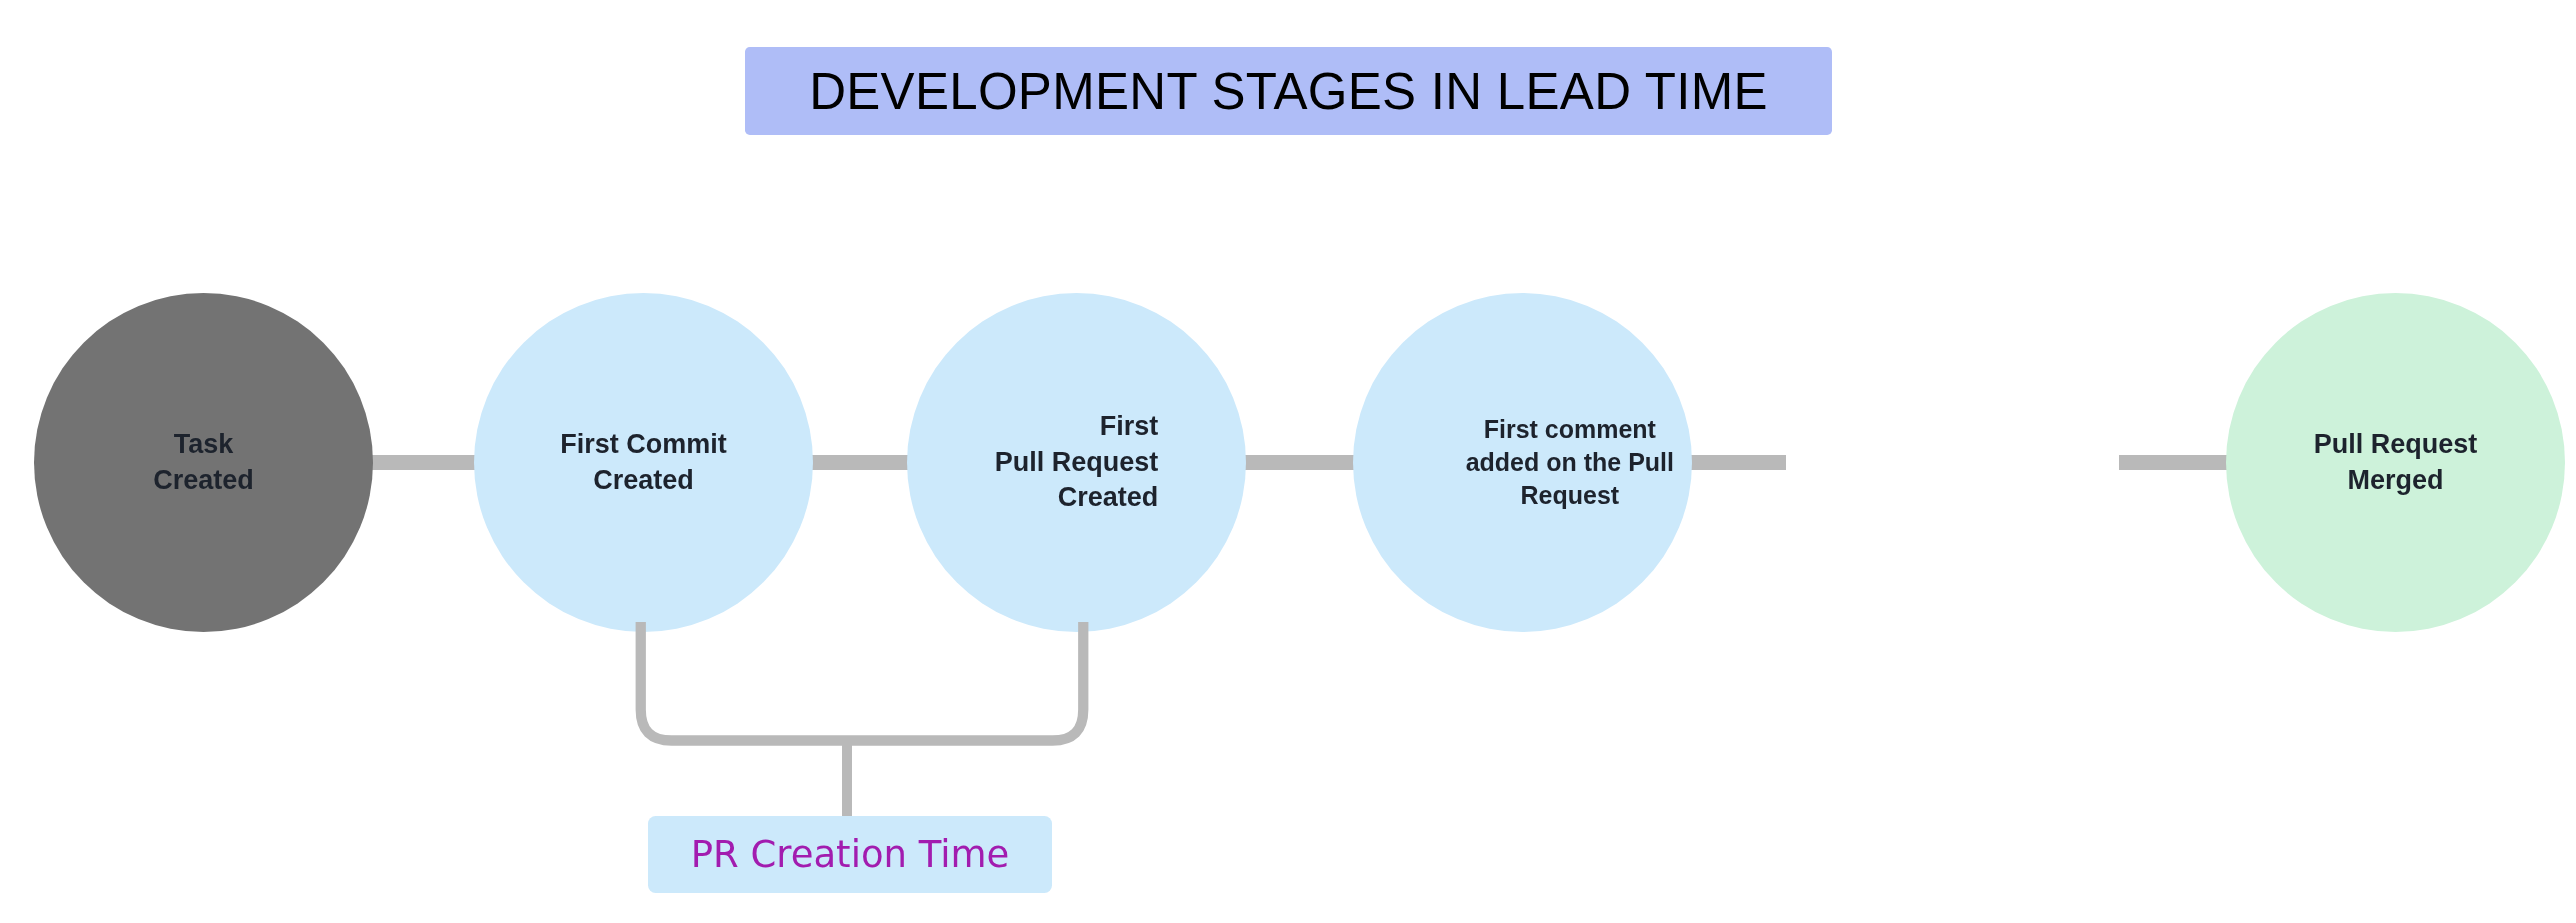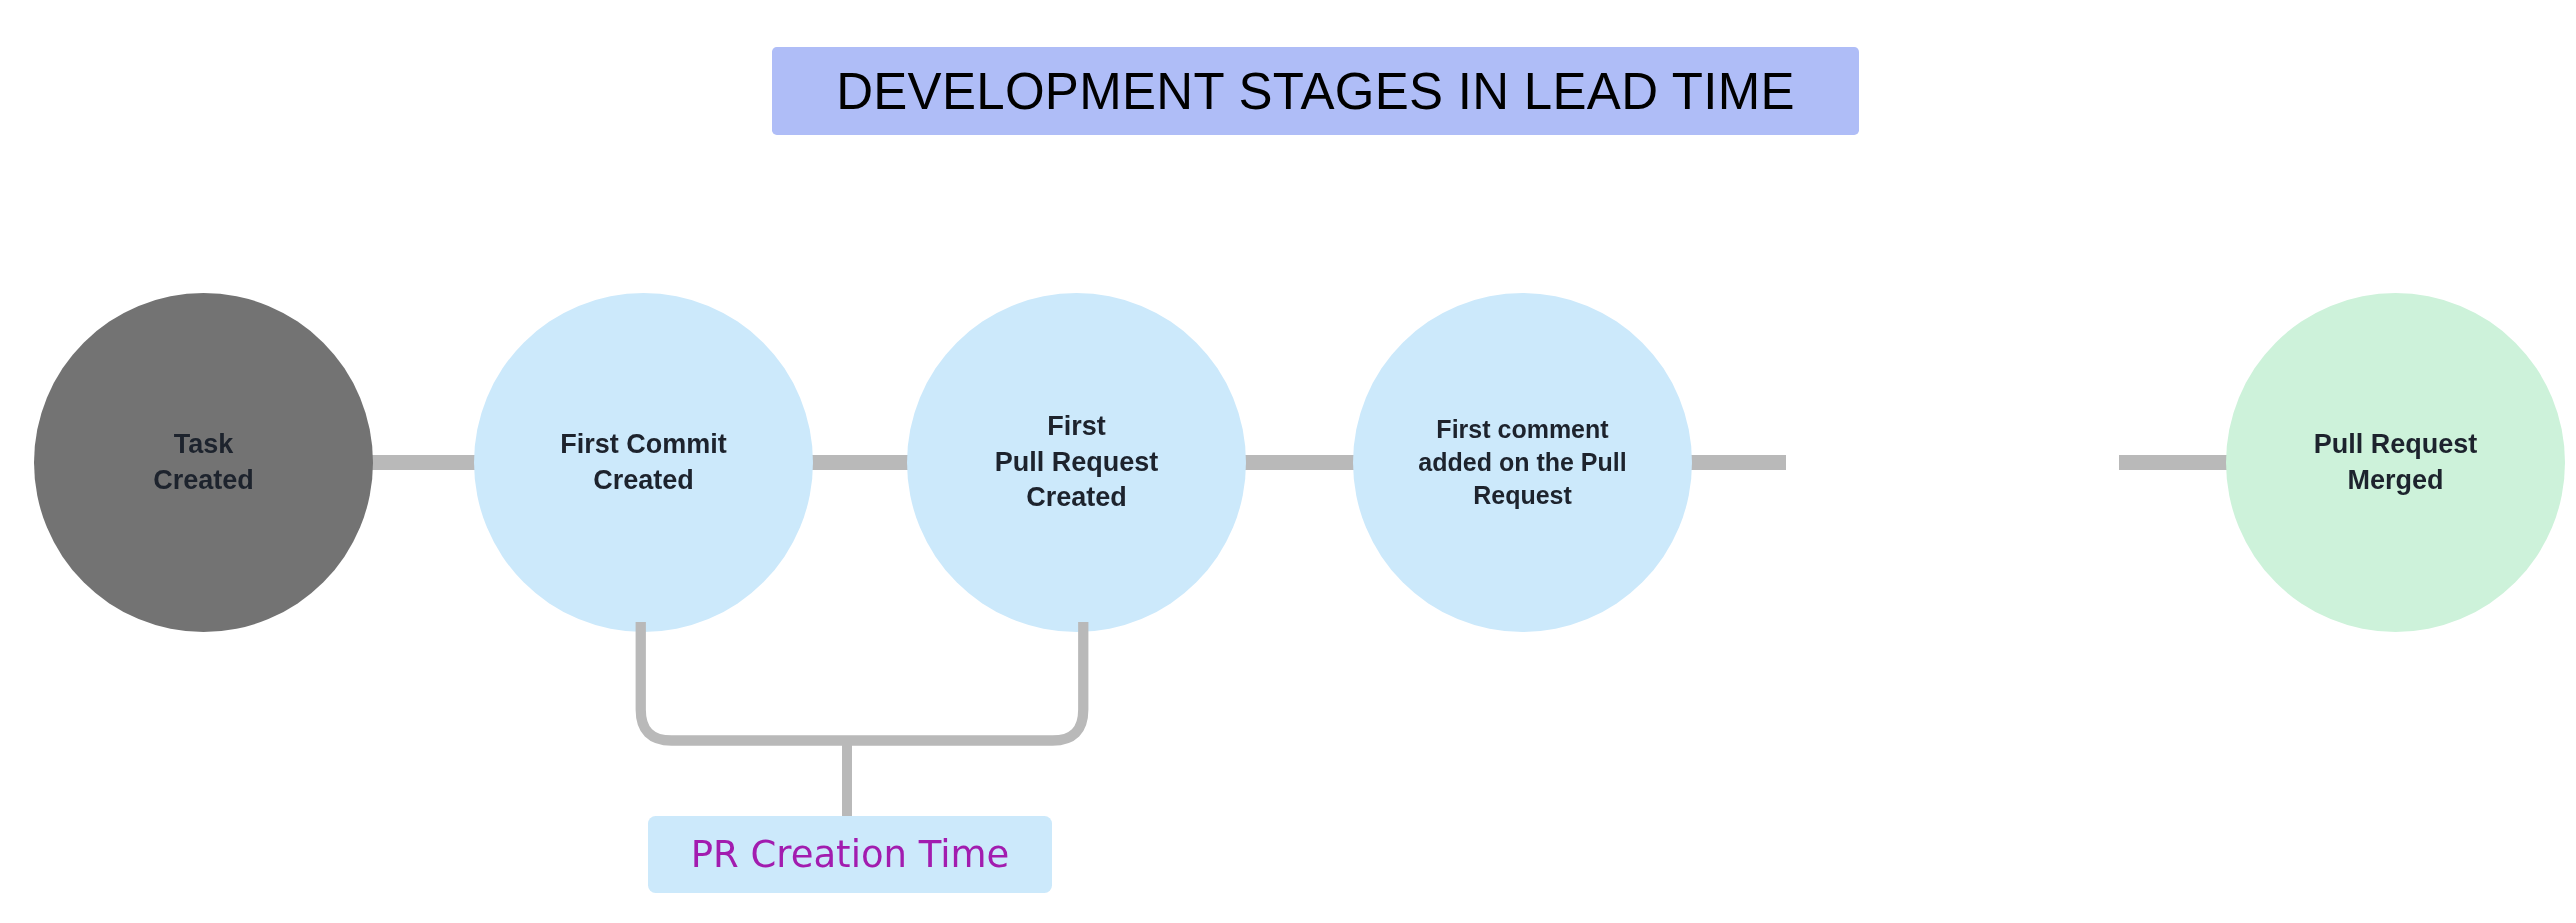--- a/index.html
+++ b/index.html
@@ -22,21 +22,20 @@
     left: 745px;
     top: 47px;
     width: 1087px;
     height: 88px;
     background: #afbdf7;
     border-radius: 4.8px;
     display: flex;
     align-items: center;
     justify-content: center;
     box-sizing: border-box;
-    margin-left: 27px;
   }
   .title-text {
     font-family: "Liberation Sans", sans-serif;
     font-size: 51px;
     font-weight: 400;
     color: #000000;
     letter-spacing: 0.3px;
     white-space: nowrap;
     line-height: 1;
   }
@@ -65,22 +64,22 @@
   .node-label {
     font-family: "Liberation Sans", sans-serif;
     font-weight: bold;
     color: #1d232d;
     line-height: 1.32;
     padding: 0 18px;
     white-space: pre-line;
   }
   .node-1 { left: 34px;   background: #737373; justify-content: center; }
   .node-2 { left: 474px;  background: #cce9fb; }
-  .node-3 { left: 907px; background: #cce9fb; }
-  .node-4 { left: 1353px; background: #cce9fb; }
+  .node-3 { left: 907px; background: #cce9fb; text-align: right; }
+  .node-4 { left: 1353px; background: #cce9fb; justify-content: flex-end; }
   .node-5 { left: 1783px; background: #cce9fb; }
   .node-6 { left: 2226px; background: #cdf2da; }
 
   .size-lg { font-size: 27px; }
   .size-md { font-size: 25px; }
 
   
   .bracket {
     position: absolute;
     left: 625px;

